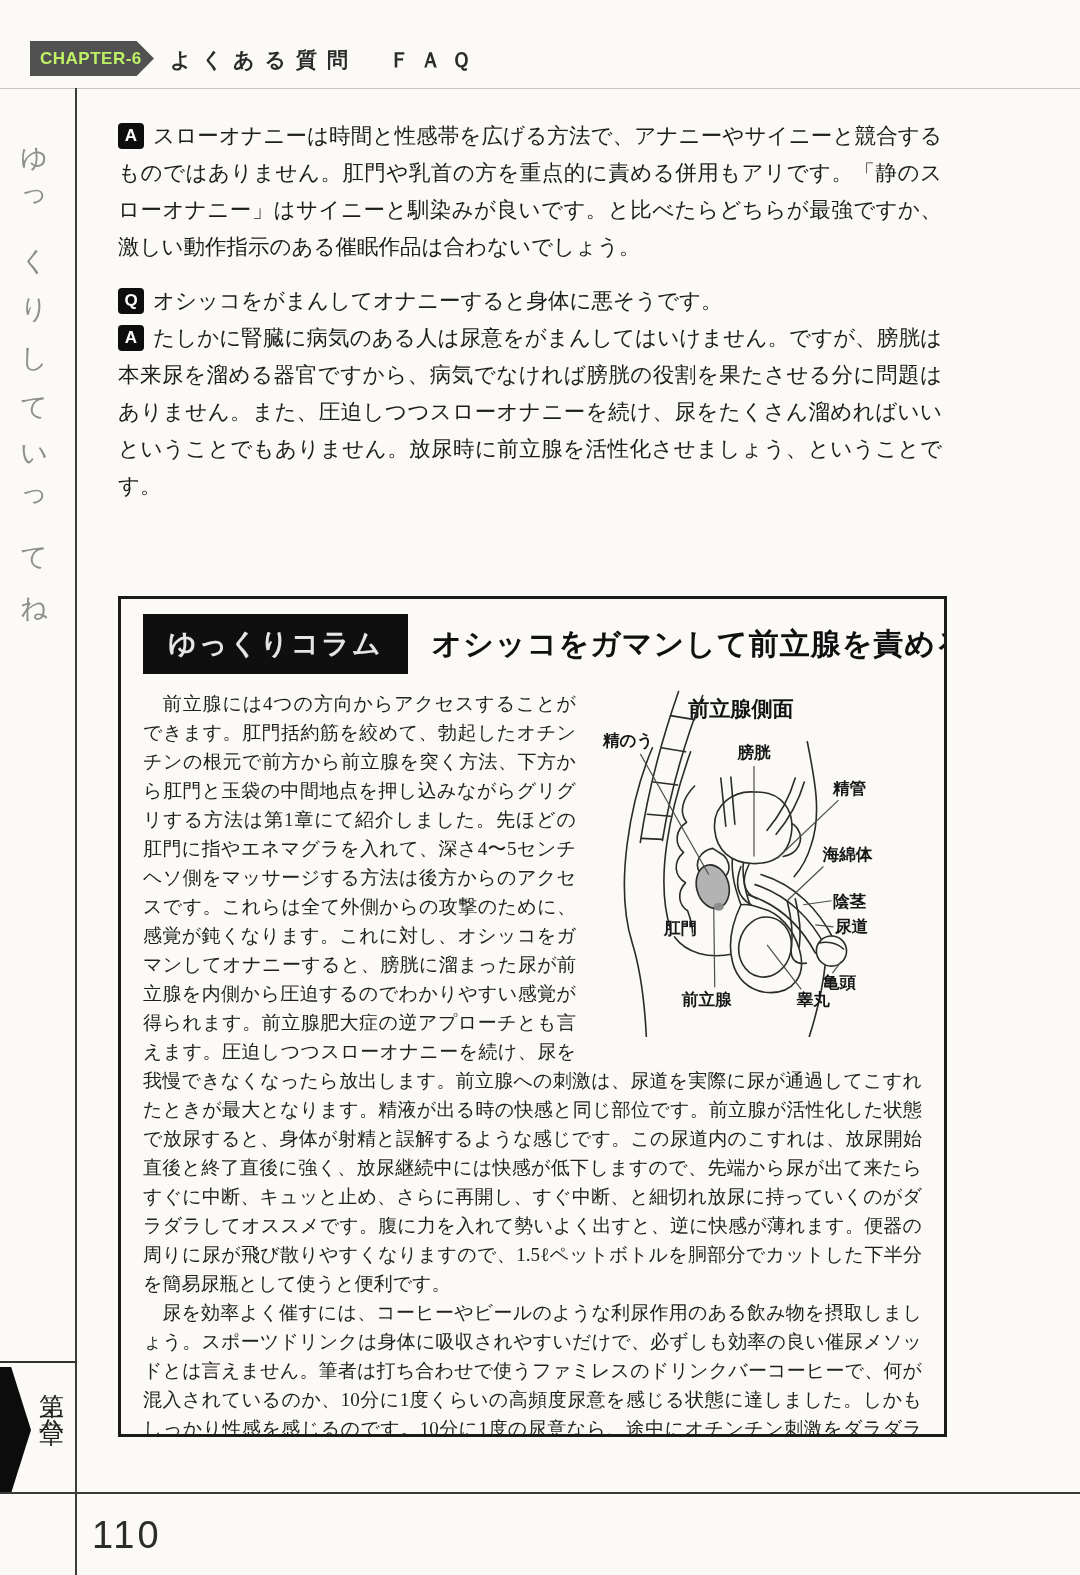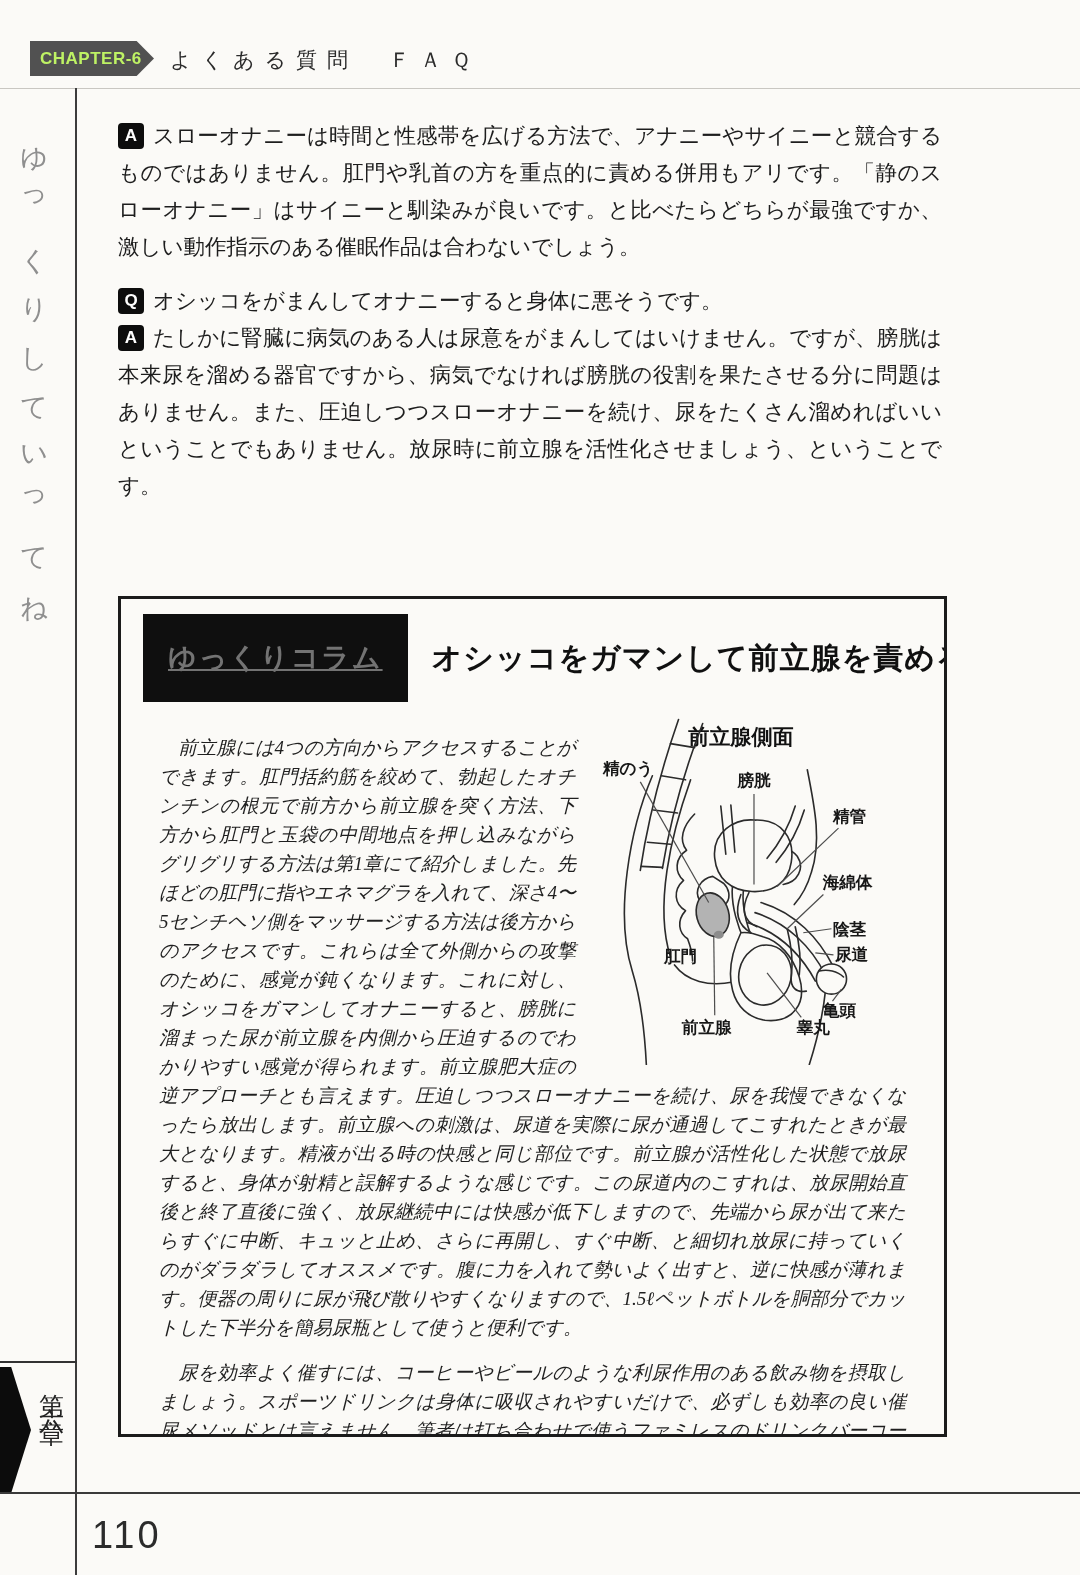--- a/index.html
+++ b/index.html
@@ -15,21 +15,21 @@
   
   .chapter-badge{
     position:absolute;left:30px;top:41px;width:124px;height:35px;
     background:#515151;
     clip-path:polygon(0 0,86% 0,100% 50%,86% 100%,0 100%);
     color:#bef264;font-size:17px;font-weight:bold;letter-spacing:.5px;
     line-height:35px;padding-left:10px;box-sizing:border-box;
   }
   .chapter-title{
     position:absolute;left:170px;top:46px;
-    font-size:21px;letter-spacing:10px;color:#2b2b2b;font-weight:400;
+    font-size:21px;letter-spacing:10px;color:#2b2b2b;font-weight:700;
   }
   .header-rule{position:absolute;left:0;top:88px;width:100%;height:1px;background:#c9c7c2;}
   
   .vrule{position:absolute;left:75px;top:88px;width:2px;height:1487px;background:#3c3c3c;}
   .side-text{
     position:absolute;left:16px;top:128px;
     writing-mode:vertical-rl;text-orientation:upright;
     font-size:27px;color:#8f8f8f;letter-spacing:19px;
   }
   
@@ -44,30 +44,30 @@
     transform:translateY(-2px);
   }
   
   .column-box{
     position:absolute;left:118px;top:596px;width:829px;height:841px;
     border:3px solid #1b1b1b;box-sizing:border-box;background:#fbfaf7;
     overflow:hidden;
   }
   .column-header{display:flex;align-items:center;padding:15px 20px 0 22px;}
   .column-label{
-    background:#0f0f0f;color:#737373;font-size:28px;font-weight:bold;
-    letter-spacing:2px;padding:25px 25px;white-space:nowrap;text-decoration:underline;
+    background:#0f0f0f;color:#e5e5e5;font-size:28px;font-weight:bold;
+    letter-spacing:2px;padding:11px 25px;white-space:nowrap;
   }
   .column-title{font-size:30px;font-weight:bold;margin-left:24px;letter-spacing:1px;color:#101010;white-space:nowrap;}
   .column-body{
     padding:15px 22px 0 22px;
     font-family:"Liberation Serif","DejaVu Serif",serif;
     font-size:19px;line-height:29px;text-align:justify;color:#1f1f1f;
   }
-  .column-body p{margin:16px;font-style:italic;}
+  .column-body p{margin:0;}
   
   .diagram{float:right;width:332px;height:348px;margin:0 0 4px 14px;}
   .diagram svg{width:332px;height:348px;display:block;}
   .dtitle{font-family:"Liberation Sans",sans-serif;font-size:21px;font-weight:bold;fill:#111;}
   .dlabel{font-family:"Liberation Sans",sans-serif;font-size:16.5px;font-weight:bold;fill:#171717;}
   .draw{stroke:#2b2b2b;stroke-width:1.6;fill:none;stroke-linecap:round;stroke-linejoin:round;}
   .drawfill{stroke:#2b2b2b;stroke-width:1.6;fill:#fbfaf7;stroke-linejoin:round;}
   .leader{stroke:#4d4d4d;stroke-width:1.2;fill:none;}
   
   .marker-rule{position:absolute;left:0;top:1361px;width:77px;height:2px;background:#333;}

